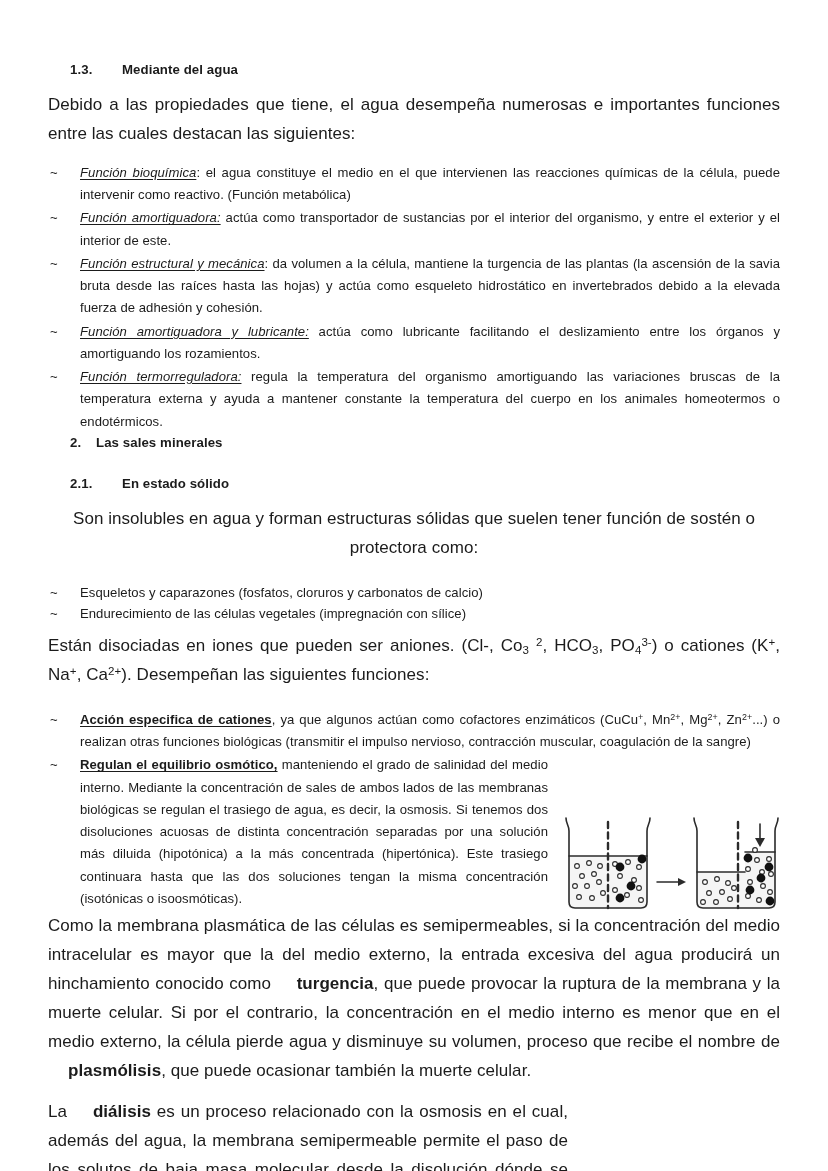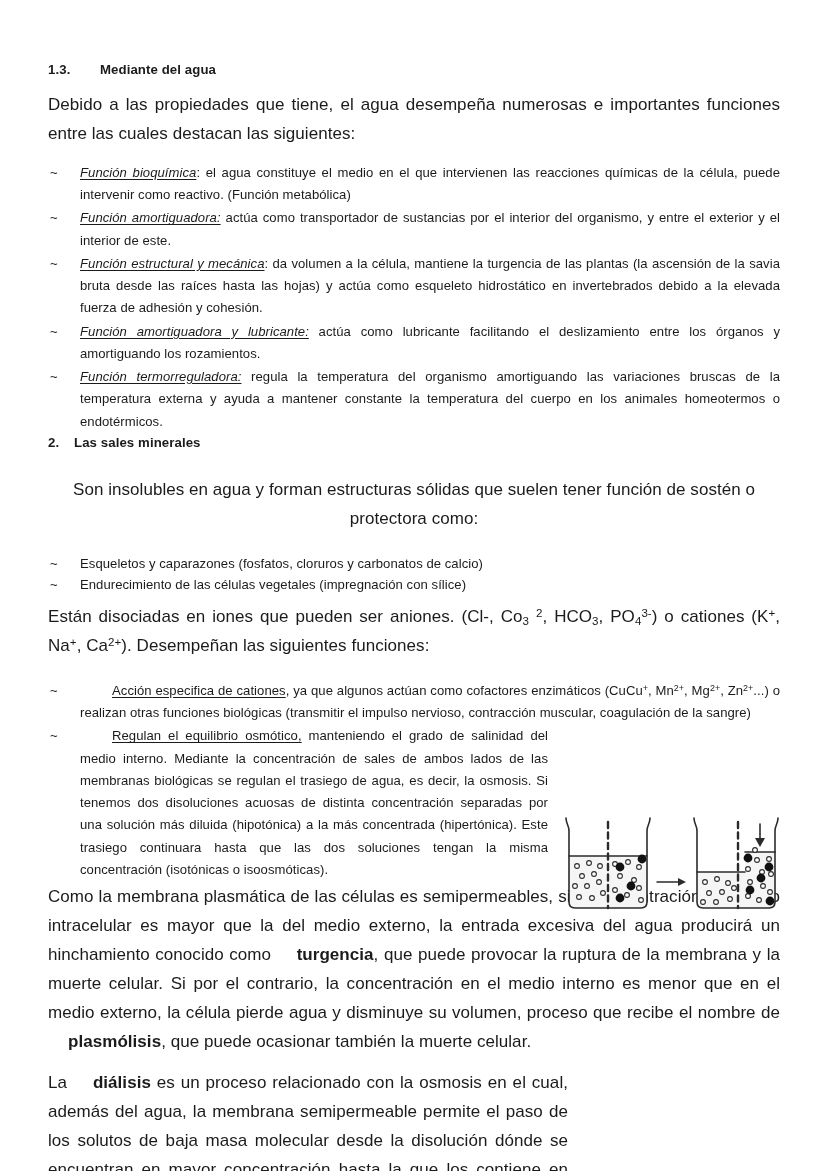--- a/index.html
+++ b/index.html
@@ -29,20 +29,21 @@
     display: flex;
     align-items: baseline;
     font-weight: bold;
     font-size: 13.2px;
     letter-spacing: .1px;
     margin: 0 0 14px 0;
   }
   .heading .num {
     width: 52px;
     flex: none;
+    margin-left: 22px;
   }
   .heading.lvl1 .num { width: 26px; }
 
   
   p.body {
     margin: 0 0 13px 0;
     font-size: 17px;
     line-height: 1.70;
     text-align: justify;
     letter-spacing: .05px;
@@ -70,21 +71,21 @@
     left: 2px;
     top: 0;
     font-size: 13.1px;
     line-height: 1.70;
     color: #1b1b1b;
   }
   ul.tlist.plain li { margin-bottom: -1px; }
 
   u.ul { text-decoration: underline; text-underline-offset: 2px; font-style: italic; }
   b.bd { font-weight: bold; margin-left: 20px; }
-  b.bdu { font-weight: normal; text-decoration: underline; text-underline-offset: 2px; margin-left: 32px; }
+  b.bdu { font-weight: bold; text-decoration: underline; text-underline-offset: 2px; }
 
   sub { font-size: .68em; vertical-align: -0.28em; }
   sup { font-size: .68em; vertical-align: 0.44em; }
 
   .gap-sm { height: 6px; }
 
   
   .figure-wrap {
     position: absolute;
     right: -6px;
@@ -135,20 +136,24 @@
     <div class="heading lvl1">
       <span class="num">2.</span>
       <span>Las sales minerales</span>
     </div>
 
     <div class="gap-sm"></div>
 
 
     <div class="gap-sm"></div>
 
+    <div class="heading">
+      <span class="num">2.1.</span>
+      <span>En estado sólido</span>
+    </div>
 
     <p class="body nojust">Son insolubles en agua y forman estructuras sólidas que suelen tener función de sostén o protectora como:</p>
 
     <div class="gap-sm"></div>
 
     <ul class="tlist plain">
       <li class="nojust">
         <span class="tilde">~</span>
         <span>Esqueletos y caparazones (fosfatos, cloruros y carbonatos de calcio)</span>
       </li>

